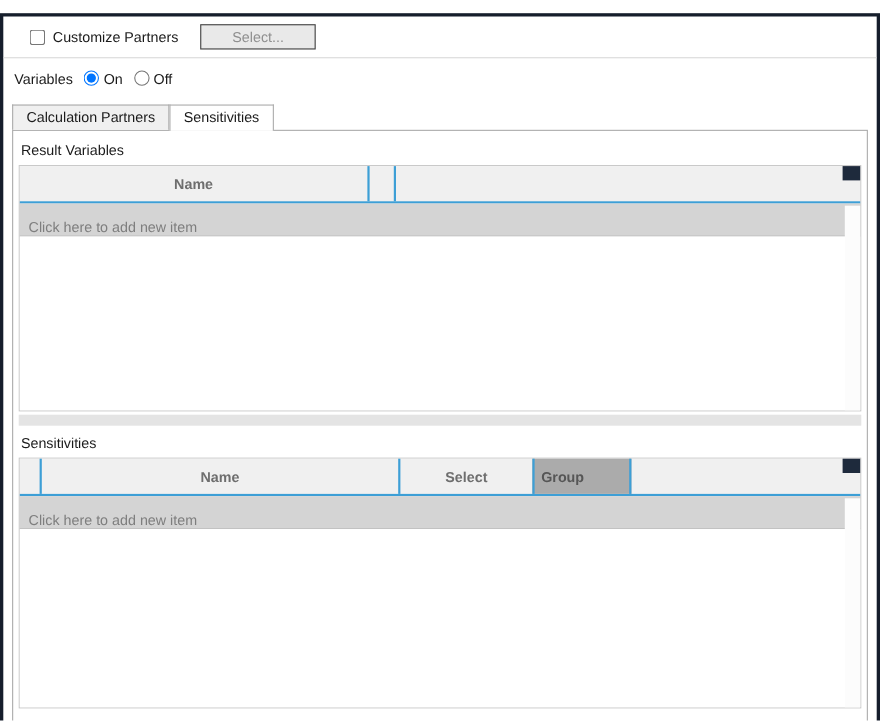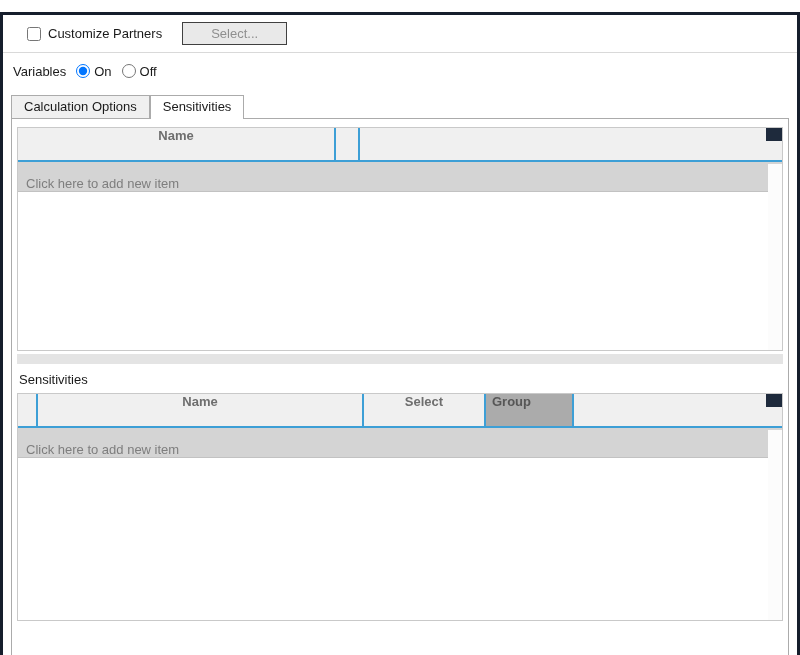--- a/index.html
+++ b/index.html
@@ -60,21 +60,21 @@
   .section-title { margin: 2px 0 6px 2px; }
   
   .grid { border: 1px solid #c9c9c9; position: relative; background: #fff; }
   .grid-header {
     display: flex;
     height: 34px;
     background: var(--header-bg, #F0F0F0);
     border-bottom: 2px solid var(--accent-blue, #3D9FD6);
   }
   .grid-header .col {
-    display: flex; align-items: flex-start; justify-content: center;
+    display: flex; align-items: center; justify-content: center;
     color: var(--header-text, #6E6E6E);
     font-weight: bold;
     overflow: hidden;
   }
   .sep-right { border-right: 2px solid var(--accent-blue, #3D9FD6); }
   .col.fill { flex: 1; }
   .col.w-name1 { width: 318px; }
   .col.w-narrow { width: 24px; }
   .col.w-indicator { width: 20px; }
   .col.w-name2 { width: 326px; }
@@ -133,26 +133,27 @@
       <input type="radio" name="ringfence" checked="" style="">
       <span>On</span>
     </label>
     <label class="radio-label">
       <input type="radio" name="ringfence" style="">
       <span>Off</span>
     </label>
   </div>
 
   <div class="tab-strip">
-    <div class="tab">Calculation Options</div>
+    <div class="tab">Calculation Partners</div>
     <div class="tab active">Sensitivities</div>
   </div>
 
   <div class="tab-content">
 
+    <div class="section-title">Result Variables</div>
 
     <div class="grid">
       <div class="grid-header">
         <div class="col w-name1 sep-right">
           <span>Name</span>
         </div>
         <div class="col w-narrow sep-right"></div>
         <div class="col fill"></div>
       </div>
       <div class="corner"></div>

